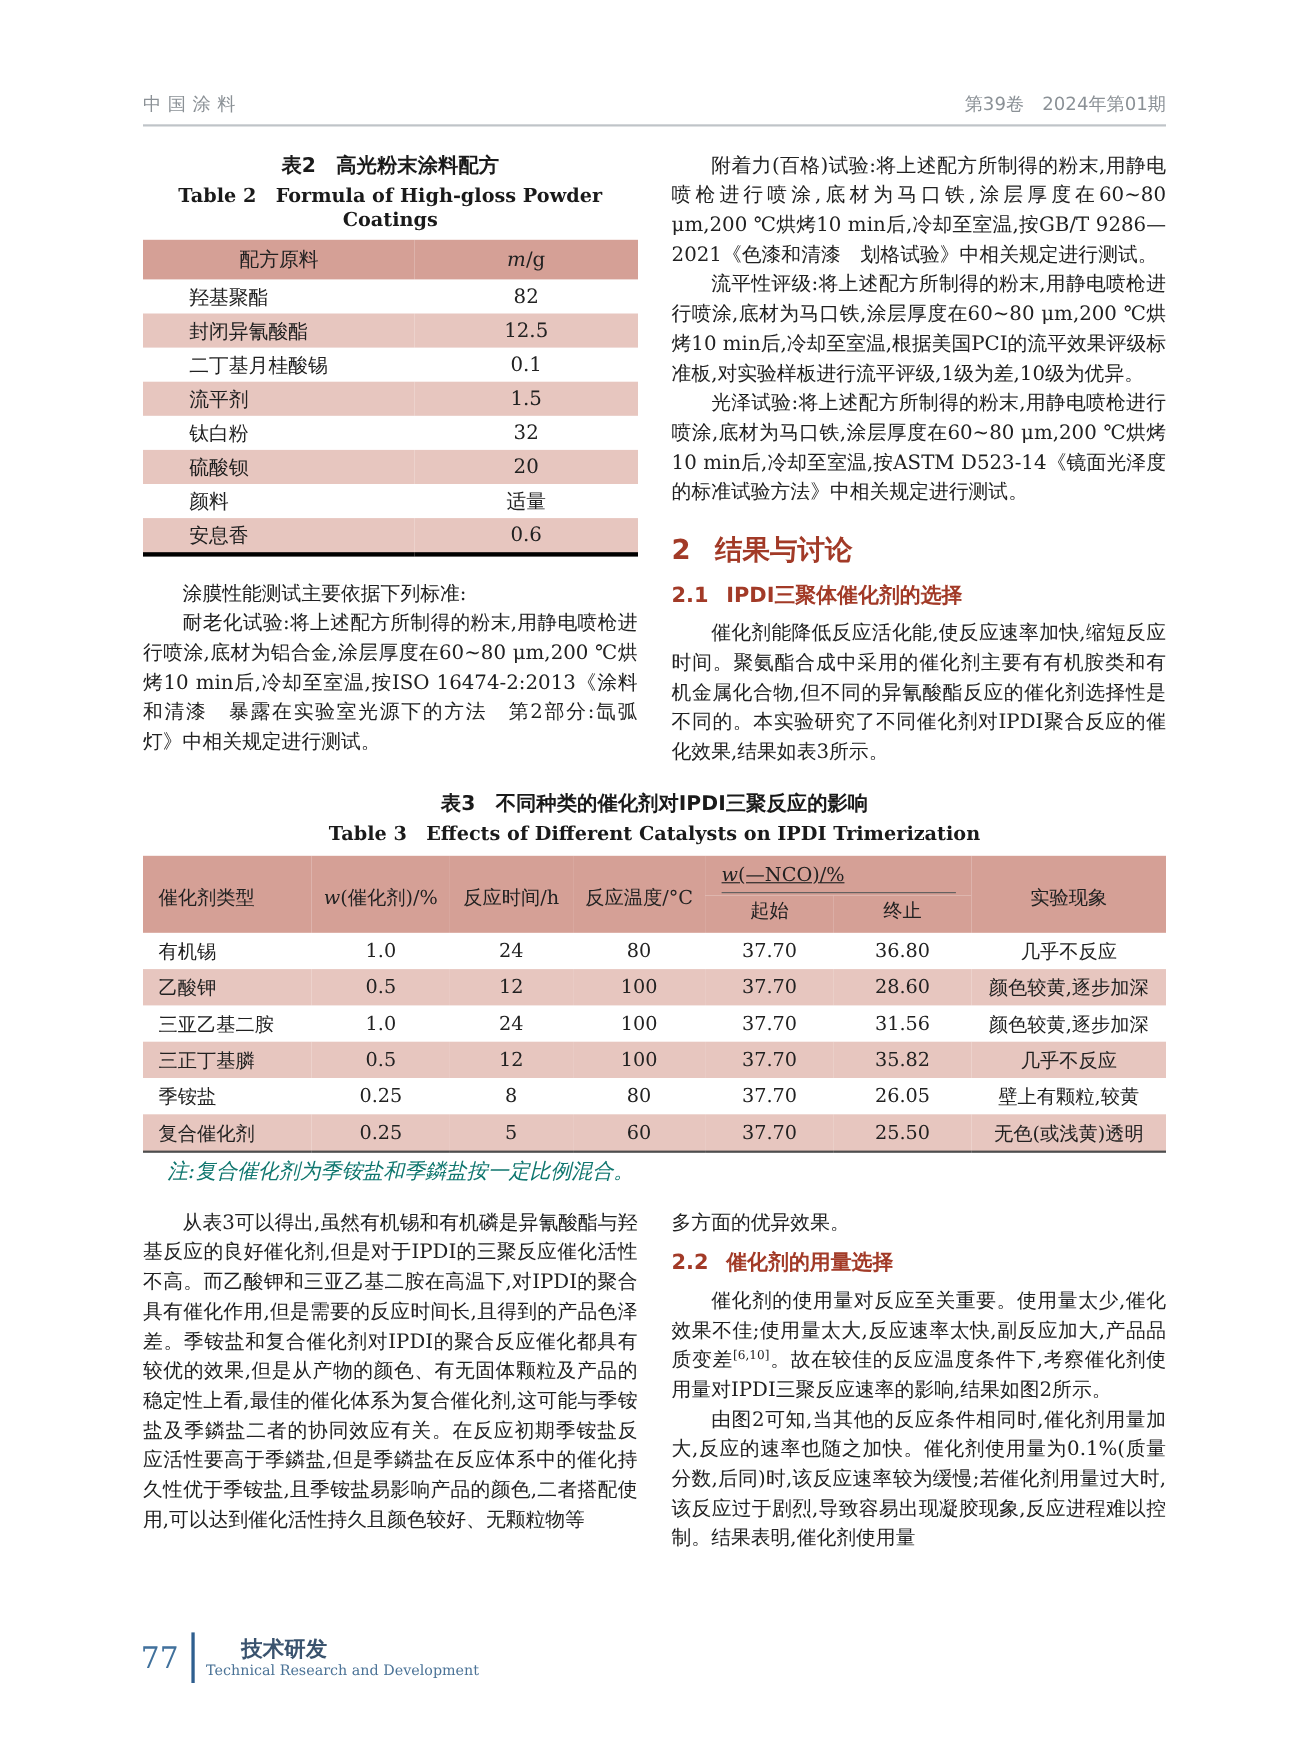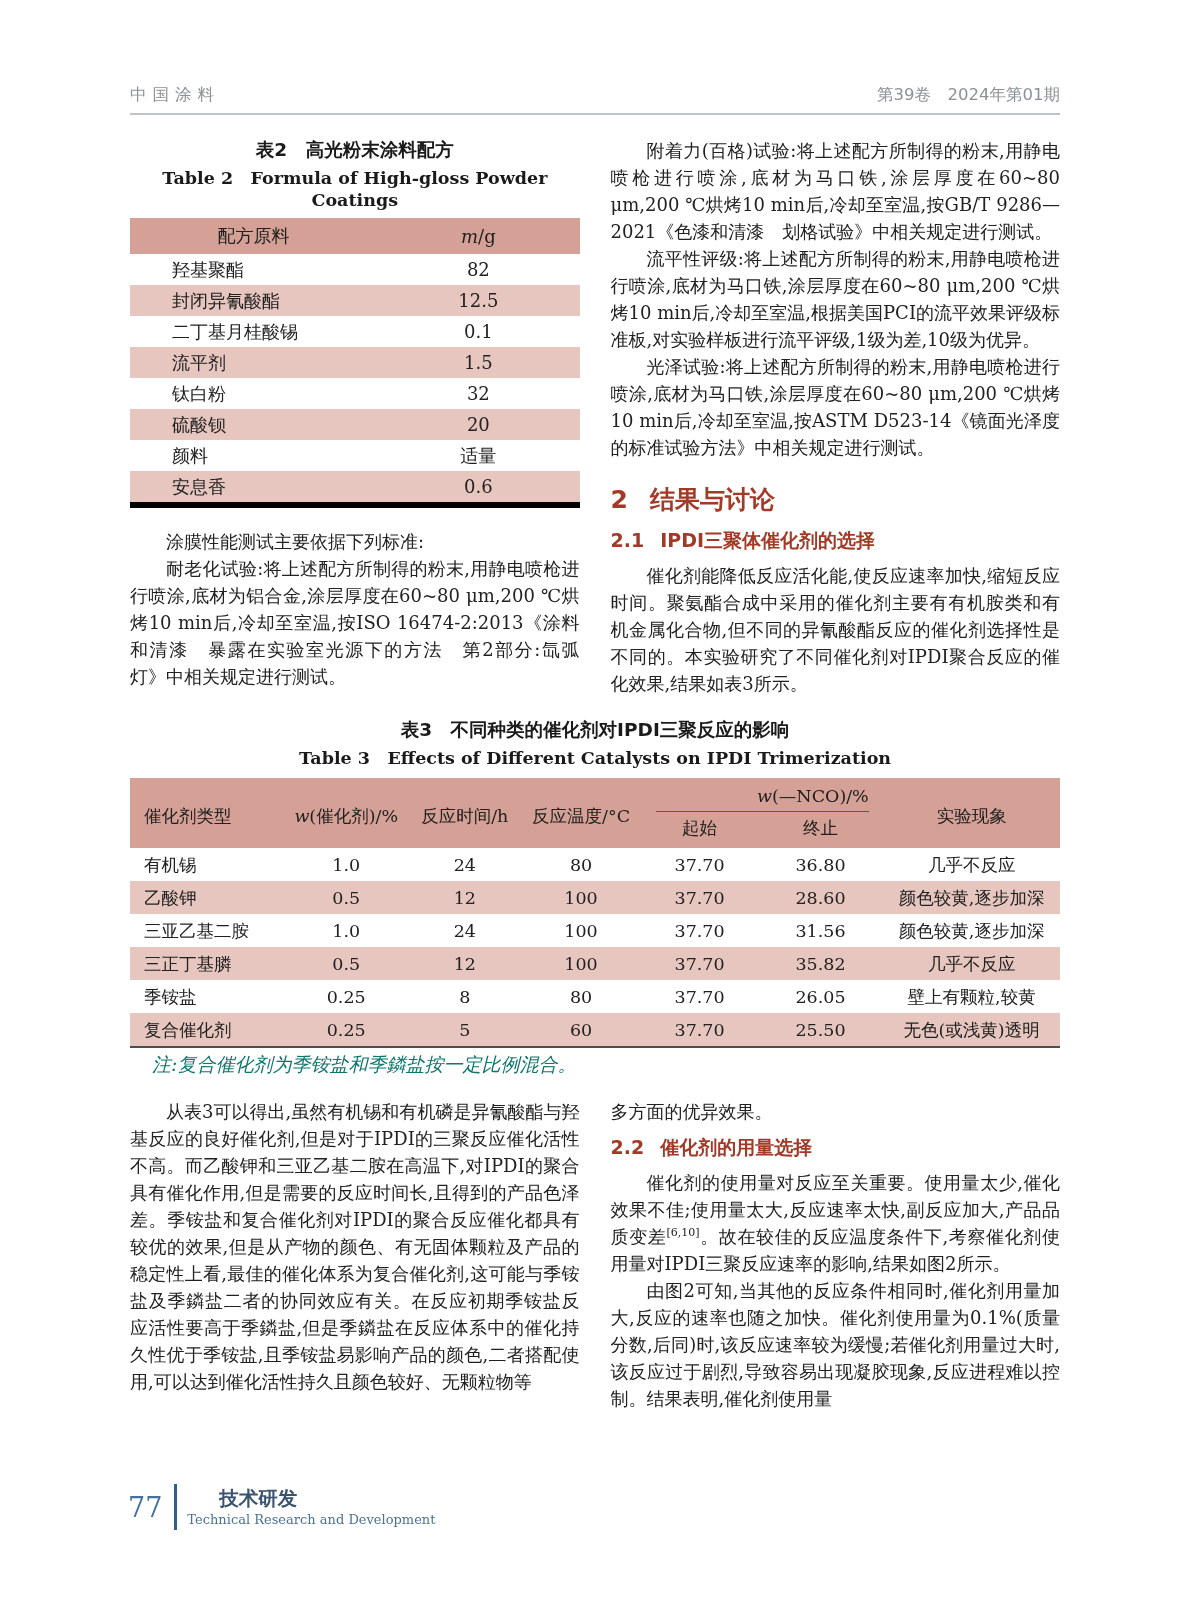--- a/index.html
+++ b/index.html
@@ -29,42 +29,42 @@
   .cap-cn{
     font-family:"DejaVu Sans","Liberation Sans",sans-serif;
     font-weight:bold;font-size:18.5px;text-align:center;color:#1a1a1a;margin:0 0 4px 0;
   }
   .cap-en{
     font-weight:bold;font-size:17.5px;text-align:center;color:#1a1a1a;margin:0 0 8px 0;
     font-family:"DejaVu Serif","Liberation Serif",serif;
   }
   
   table{border-collapse:collapse;width:100%;}
-  .t2{border-bottom:6px solid #000000;}
+  .t2{border-bottom:4px solid #000000;}
   .t2 th{
     background:#d5a096;font-weight:normal;font-size:18px;height:34px;
   }
   .t2 th.c1{text-align:center;}
   .t2 td{font-size:18px;height:29px;}
   .t2 td.c1{text-align:left;padding-left:42px;width:55%;}
   .t2 td.c2,.t2 th.c2{text-align:center;width:45%;}
   .t2 tbody tr:nth-child(even){background:#e7c6bf;}
   .t3-wrap{margin-top:20px;}
   .t3{border-bottom:2px solid #4d4d4d;}
   .t3 th{
     background:#d5a096;font-weight:normal;font-size:17.5px;padding:2px 0;
   }
   .t3 thead tr:first-child th{padding-top:8px;}
   .t3 thead tr:last-child th{padding-bottom:8px;}
   .t3 th.c1,.t3 td.c1{text-align:left;padding-left:14px;}
   .t3 td{font-size:17.5px;height:31px;text-align:center;}
   .t3 tbody tr:nth-child(even){background:#e7c6bf;}
   .nco-label{
     display:block;width:88%;margin:0 auto;padding-bottom:5px;
-    border-bottom:1px solid #5a5a5a;text-align:right;
+    border-bottom:1px solid #5a5a5a;text-align:left;text-decoration:underline;
   }
   .t3-note{
     color:#0f766e;font-style:italic;font-size:19px;margin:4px 0 0 22px;
   }
   
   .h2{
     display:flex;gap:22px;align-items:baseline;
     font-family:"DejaVu Sans","Liberation Sans",sans-serif;
     font-weight:bold;font-size:25px;color:#a23a27;margin:22px 0 12px 0;
   }

